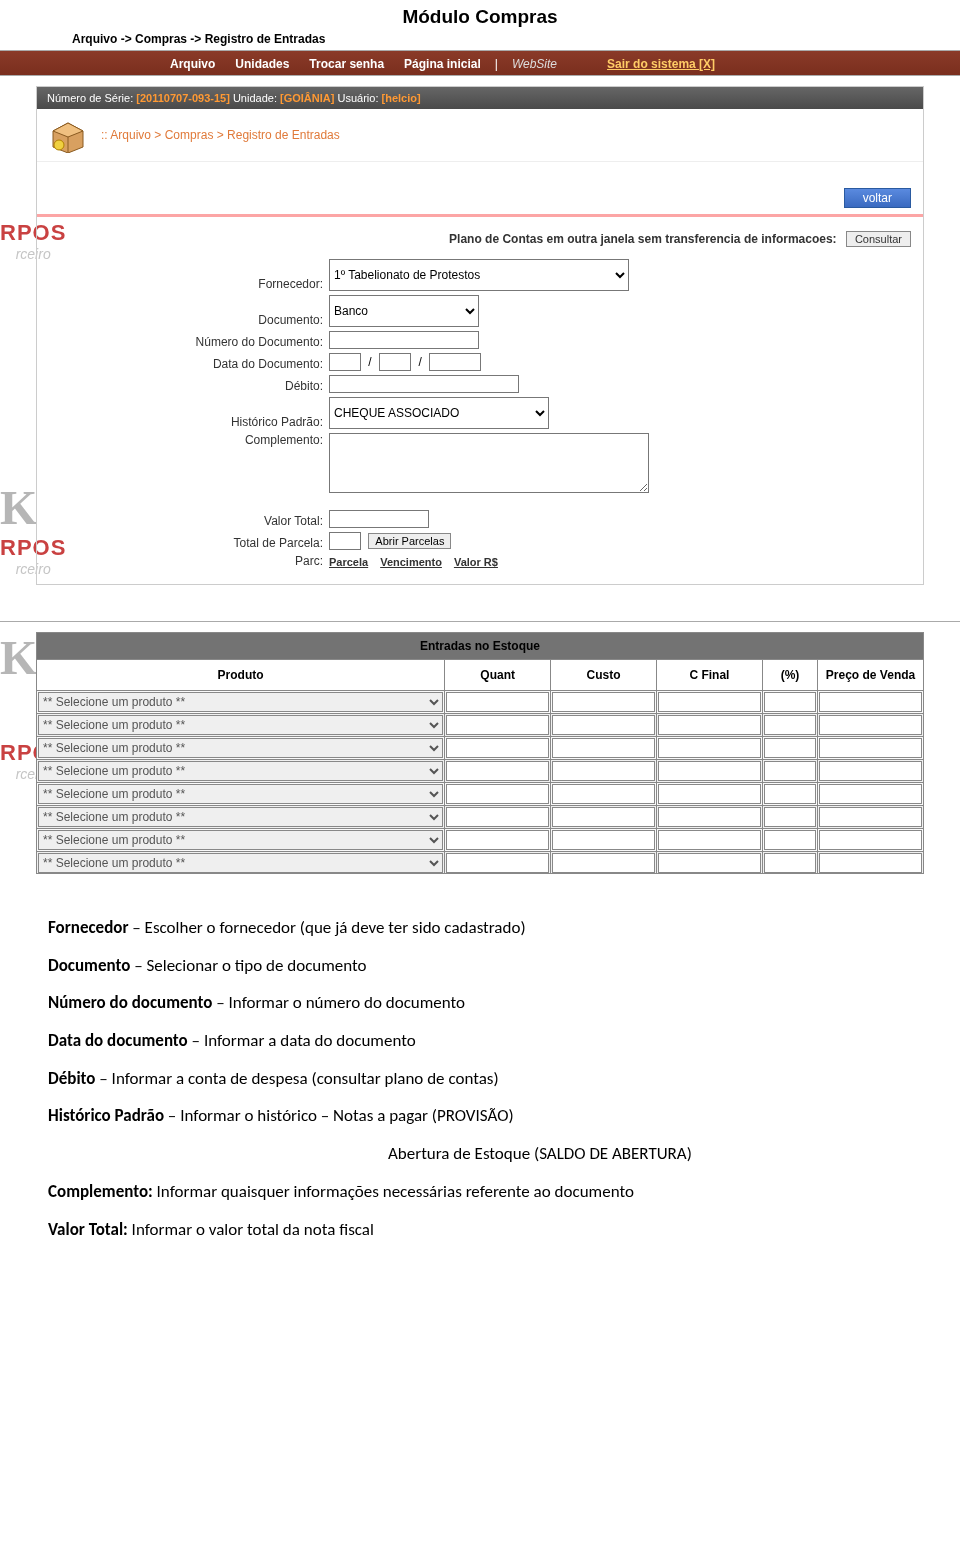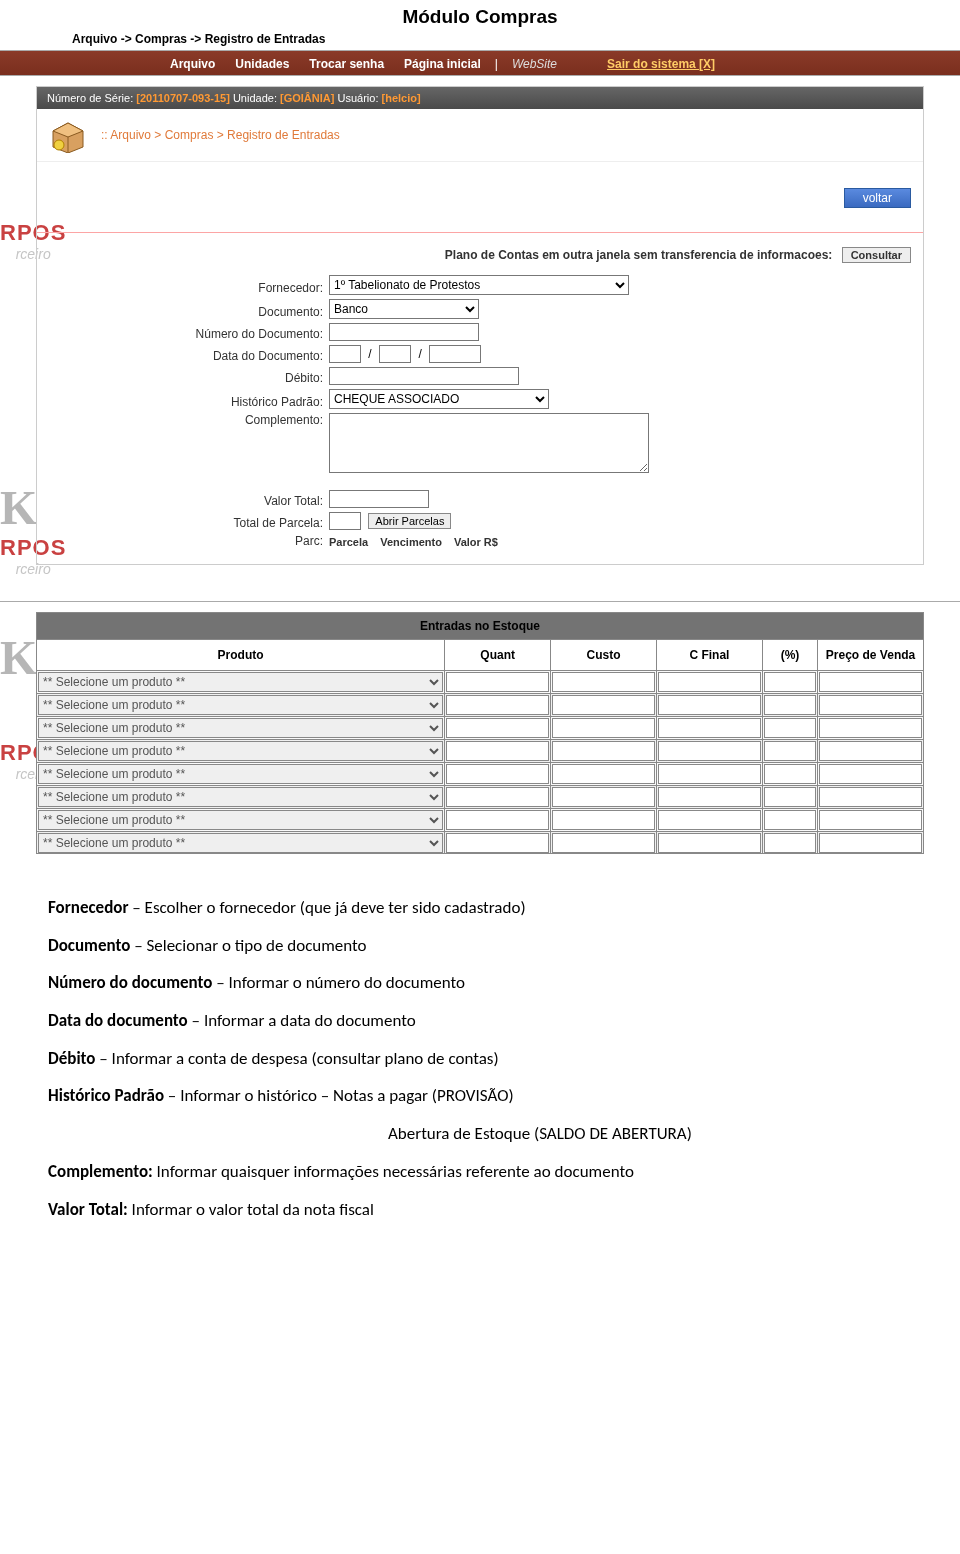--- a/index.html
+++ b/index.html
@@ -26,46 +26,46 @@
   
   .panel { margin: 10px 36px 0 36px; border: 1px solid #ccc; }
   .infobar { background: linear-gradient(#666, #4a4a4a); color: #fff; padding: 5px 10px; font-size: 11px; }
   .infobar .orange { color: #ff9933; font-weight: bold; }
   
   .crumb-row { display: flex; align-items: center; padding: 8px 10px; border-bottom: 1px solid #eee; }
   .crumb-icon { width: 42px; height: 36px; margin-right: 12px; position: relative; }
   .crumb-icon svg { width: 42px; height: 36px; }
   .crumb-row .crumb-text { color: #e07a3a; font-size: 12px; }
   
-  .toolbar-row { text-align: right; padding: 26px 12px 24px; border-bottom: 1px solid #fca5a5; }
+  .toolbar-row { text-align: right; padding: 26px 12px 6px; border-bottom: 3px solid #fca5a5; }
   .btn-voltar { background: linear-gradient(#5a8adf, #3a6ac0); color: #fff; border: 1px solid #2a5aa0; padding: 2px 18px; font-size: 12px; cursor: pointer; }
   
   .plano-row { text-align: right; padding: 14px 12px 10px; font-size: 12px; font-weight: bold; color: #333; }
-  .btn-consultar { background: #eee; border: 1px solid #888; padding: 1px 8px; font-size: 11px; cursor: pointer; color: #333; margin-left: 6px; font-weight: bold; }
+  .btn-consultar { background: #eee; border: 1px solid #888; padding: 1px 8px; font-size: 11px; cursor: pointer; color: #333; margin-left: 6px; font-weight: normal; }
   
   .form-area { padding: 2px 12px 12px; }
   .form-row { display: flex; align-items: flex-end; margin-bottom: 4px; }
   .form-row label { width: 280px; text-align: right; padding-right: 6px; font-size: 12px; color: #333; }
   .form-row .ctrl { flex: 1; }
   .form-row select, .form-row input[type=text], .form-row textarea { font-size: 12px; font-family: Verdana, sans-serif; border: 1px solid #777; background: #fff; }
-  .sel { height: 20px; }
+  .sel { height: 32px; }
   .sel-fornecedor { width: 300px; background: #d0e0f0; }
   .sel-documento { width: 150px; background: #d0e0f0; }
   .inp-ndoc { width: 150px; height: 18px; }
   .inp-dd { width: 32px; height: 18px; text-align: center; }
   .inp-dm { width: 32px; height: 18px; text-align: center; }
   .inp-dy { width: 52px; height: 18px; text-align: center; }
   .date-sep { padding: 0 4px; }
   .inp-debito { width: 190px; height: 18px; background: #5a90c0; border: 1px solid #3a6a9a; }
   .sel-hist { width: 220px; background: #d0e0f0; }
   .ta-comp { width: 320px; height: 60px; resize: both; }
   .inp-vt { width: 100px; height: 18px; }
   .inp-tp { width: 32px; height: 18px; }
   .btn-abrir { background: #eee; border: 1px solid #888; padding: 1px 6px; font-size: 11px; cursor: pointer; margin-left: 4px; }
-  .parc-head { font-size: 11px; font-weight: bold; color: #333; display:flex; gap:12px; }
+  .parc-head { font-size: 11px; font-weight: bold; color: #333; display:flex; gap:12px;text-decoration:underline; }
   
   .bottom-hr { border: none; border-top: 1px solid #aaa; margin: 36px 0 10px 0; }
   
   .stock-wrap { padding: 0 36px; }
   .stock-table { width: 100%; border-collapse: collapse; }
   .stock-table th, .stock-table td { border: 1px solid #888; font-size: 12px; }
   .stock-title th { text-align: center; font-weight: bold; padding: 6px; background: #737373; }
   .stock-head th { text-align: center; font-weight: bold; padding: 8px 4px; background: #fff; }
   .col-prod { width: 370px; }
   .col-quant { width: 96px; }

